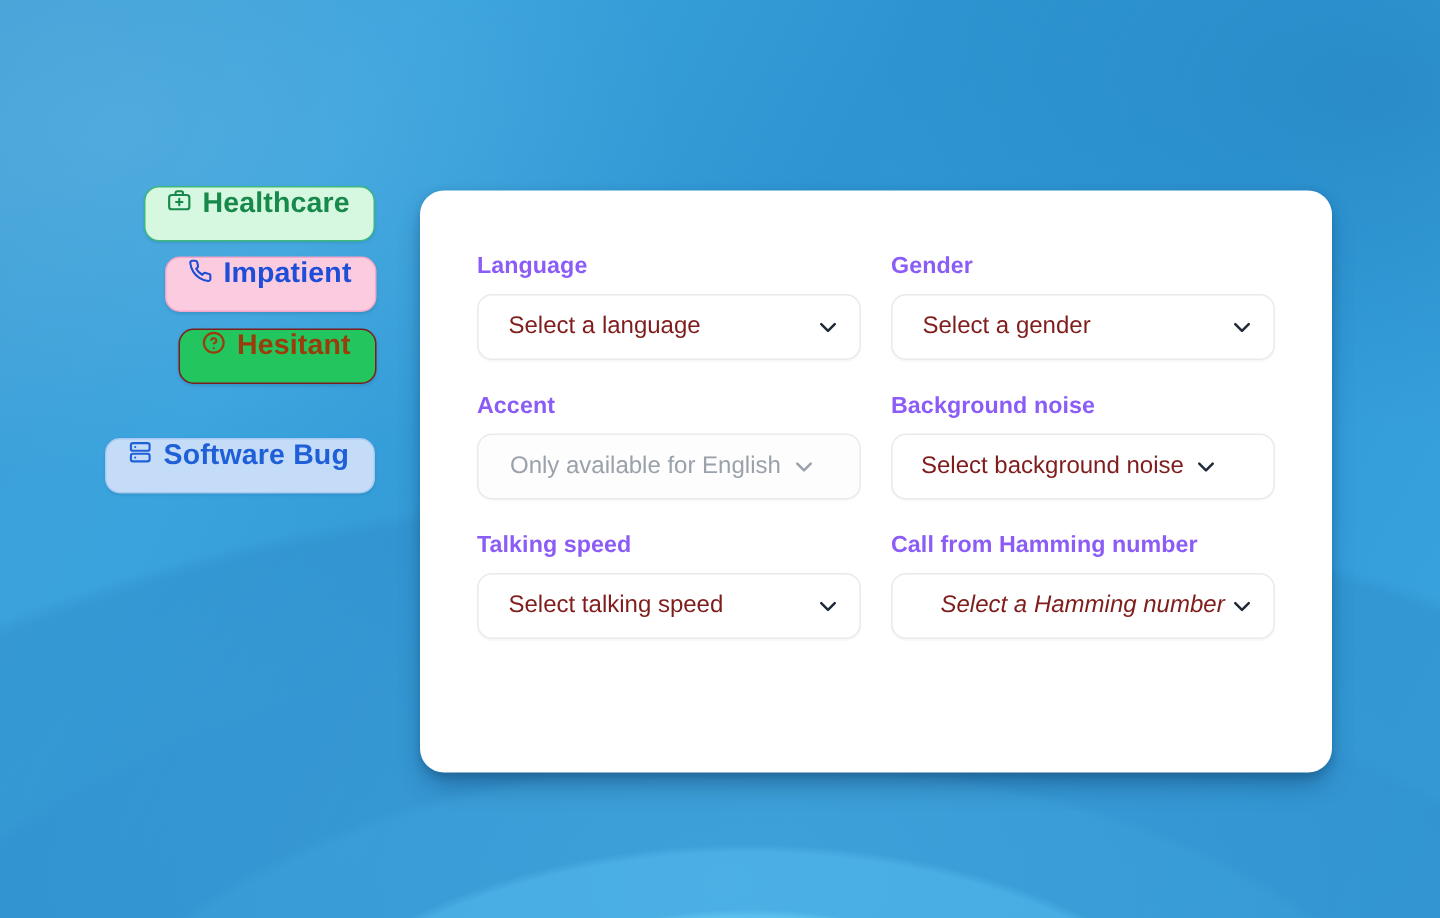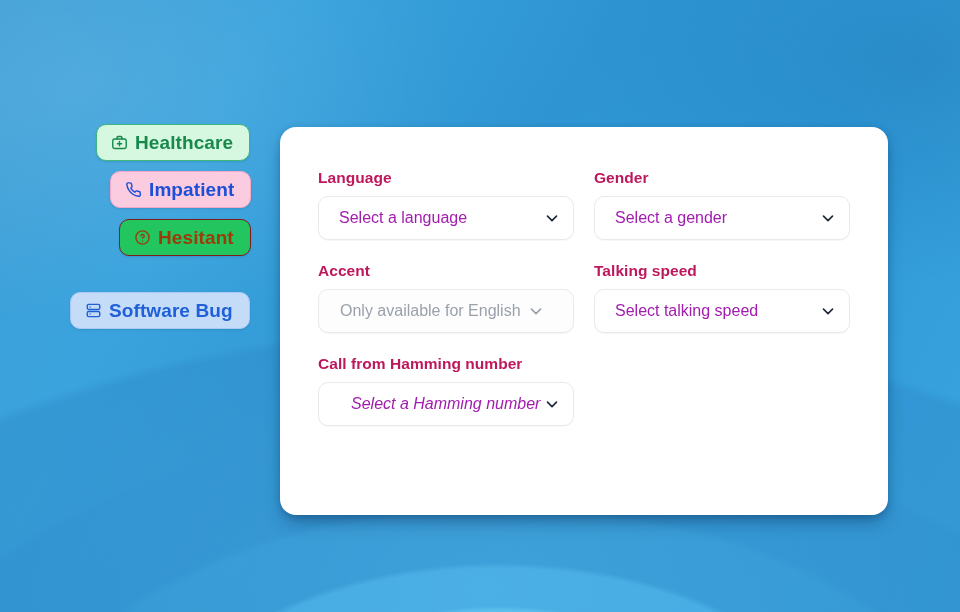--- a/index.html
+++ b/index.html
@@ -64,21 +64,21 @@
 
   
   #pill-stack {
     position: absolute;
     left: 0;
     top: 124px;
     width: 270px;
   }
   .pill {
     display: inline-flex;
-    align-items: center;
+    align-items: flex-start;
     gap: 7px;
     height: 37px;
     padding: 0 16px 0 14px;
     border-radius: 10px;
     font-size: 19px;
     font-weight: 700;
     letter-spacing: 0.1px;
     white-space: nowrap;
     position: absolute;
     box-shadow: 0 1px 2px rgba(12,60,100,0.16);
@@ -119,40 +119,40 @@
     width: 532px;
     display: grid;
     grid-template-columns: 256px 256px;
     column-gap: 20px;
     row-gap: 22px;
   }
 
   .field-label {
     font-size: 15.5px;
     font-weight: 700;
-    color: #be185d;
+    color: #8b5cf6;
     margin-bottom: 9px;
     letter-spacing: 0.05px;
   }
 
   .select-box {
     position: relative;
     height: 44px;
     border: 1px solid #e8eaee;
     border-radius: 10px;
     background: #ffffff;
     display: flex;
     align-items: center;
     padding: 0 12px 0 20px;
     box-shadow: 0 1px 1px rgba(20,40,70,0.035);
     cursor: pointer;
   }
   .select-value {
     font-size: 16px;
-    color: #a21caf;
+    color: #7f1d1d;
     white-space: nowrap;
     overflow: hidden;
     flex: 1 1 auto;
   }
   .select-box.is-disabled { background: #fdfdfd; cursor: default; }
   .select-box.is-disabled .select-value { color: #9aa1ab; }
   .select-box.is-disabled .chev { color: #9aa1ab; }
 
   .chev {
     flex: none;
@@ -260,20 +260,31 @@
       <div class="select-box is-disabled">
         <span class="select-value">Only available for English</span>
         <span class="chev">
           <svg width="18" height="18" viewBox="0 0 24 24" fill="none" stroke="currentColor" stroke-width="2.2" stroke-linecap="round" stroke-linejoin="round">
             <path d="M6 9.5l6 6 6-6"></path>
           </svg>
         </span>
       </div>
     </div>
 
+    <div class="field" id="field-bgnoise">
+      <div class="field-label">Background noise</div>
+      <div class="select-box">
+        <span class="select-value">Select background noise</span>
+        <span class="chev">
+          <svg width="18" height="18" viewBox="0 0 24 24" fill="none" stroke="currentColor" stroke-width="2.2" stroke-linecap="round" stroke-linejoin="round">
+            <path d="M6 9.5l6 6 6-6"></path>
+          </svg>
+        </span>
+      </div>
+    </div>
 
     <div class="field" id="field-talkingspeed">
       <div class="field-label">Talking speed</div>
       <div class="select-box">
         <span class="select-value">Select talking speed</span>
         <span class="chev">
           <svg width="18" height="18" viewBox="0 0 24 24" fill="none" stroke="currentColor" stroke-width="2.2" stroke-linecap="round" stroke-linejoin="round">
             <path d="M6 9.5l6 6 6-6"></path>
           </svg>
         </span>

